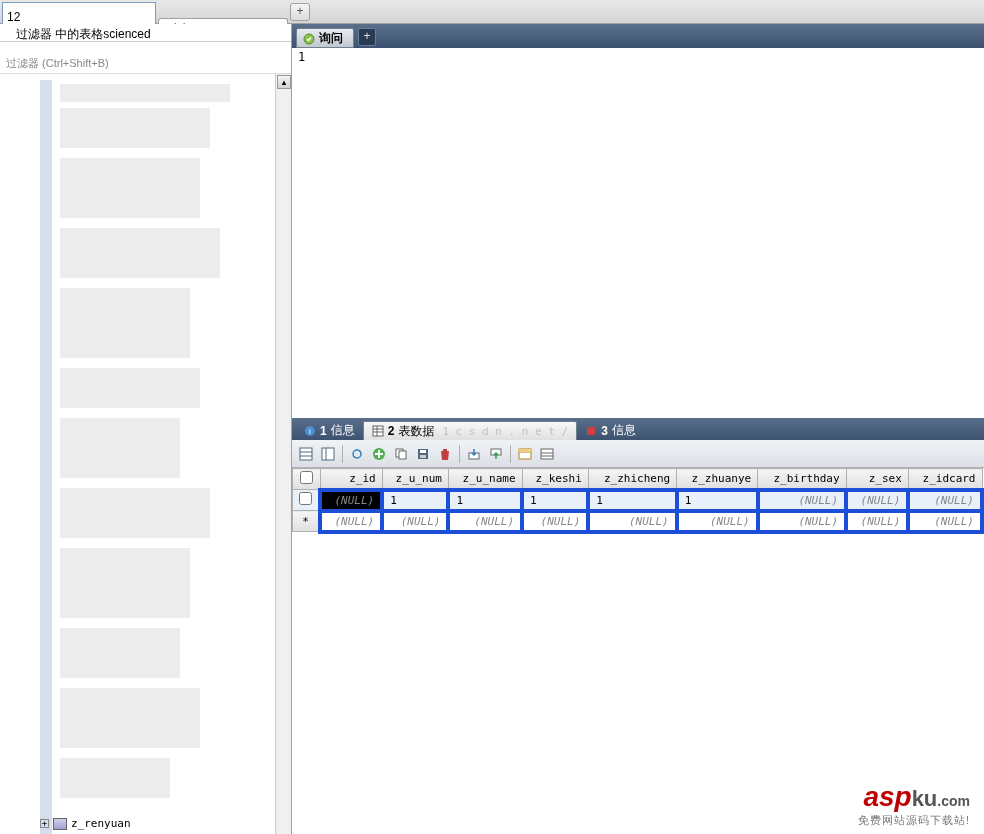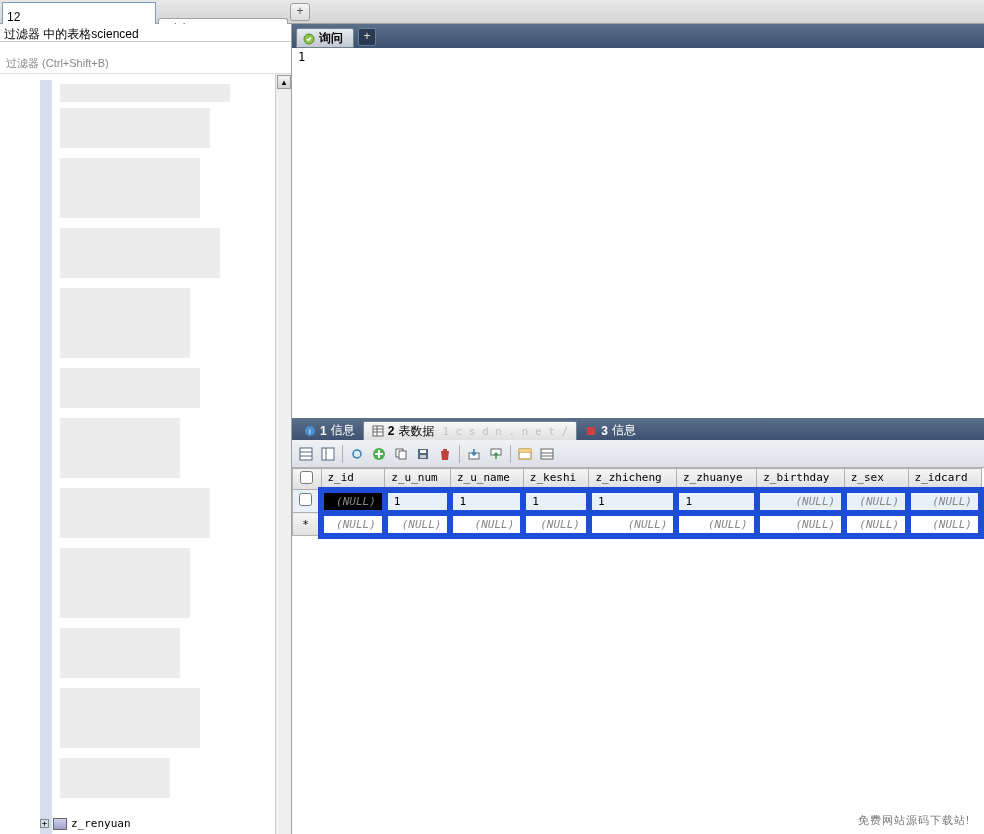--- a/index.html
+++ b/index.html
@@ -64,21 +64,21 @@
       height: calc(100% - 24px);
     }
     .sidebar {
       width: 292px;
       background: #fff;
       border-right: 1px solid #a0a0a0;
       display: flex;
       flex-direction: column;
     }
     .filter-header {
-      padding: 2px 4px;
+      padding: 2px 16px;
       font-size: 12px;
       border-bottom: 1px solid #ccc;
       height: 18px;
     }
     .filter-hint {
       padding: 2px 6px;
       font-size: 11px;
       color: #888;
       border-bottom: 1px solid #ddd;
       margin-top: 12px;
@@ -254,26 +254,26 @@
     .data-table {
       border-collapse: collapse;
       font-family: Consolas, monospace;
       font-size: 11px;
       width: 100%;
     }
     .data-table th {
       background: linear-gradient(#f5f5f5, #e0e0e0);
       border: 1px solid #b0b0b0;
       padding: 2px 6px;
-      text-align: left;
+      text-align: right;
       font-weight: normal;
       height: 17px;
     }
     .data-table td {
-      border: 6px solid #1d4ed8;
+      border: 4px solid #1d4ed8;
       padding: 2px 6px;
       height: 17px;
       text-align: right;
     }
     .data-table td.left { text-align: left; }
     .row-header {
       width: 18px;
       background: linear-gradient(#f5f5f5,#e0e0e0);
       text-align: center !important;
       border: 1px solid #b0b0b0 !important;
@@ -525,14 +525,17 @@
               <td><span class="null-val">(NULL)</span></td>
               <td><span class="null-val">(NULL)</span></td>
             </tr>
           </tbody>
       </table>
     </div>
   </div>
 </div>
 
 <div class="watermark">
+  <div class="watermark-main">
+    <span>asp</span><span class="gray">ku</span><span class="gray" style="font-size:14px;">.com</span>
+  </div>
   <div class="watermark-sub">免费网站源码下载站!</div>
 </div>
 
 </body></html>

